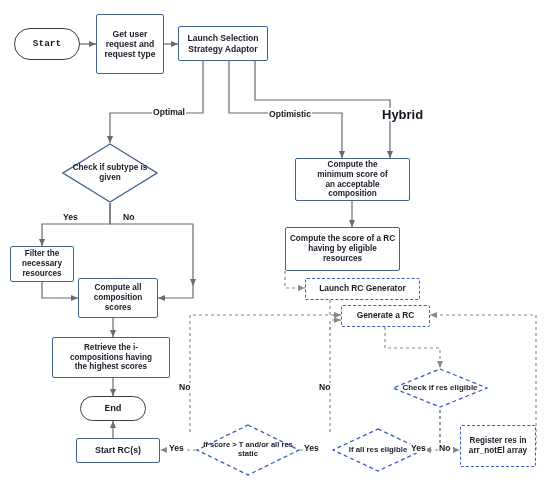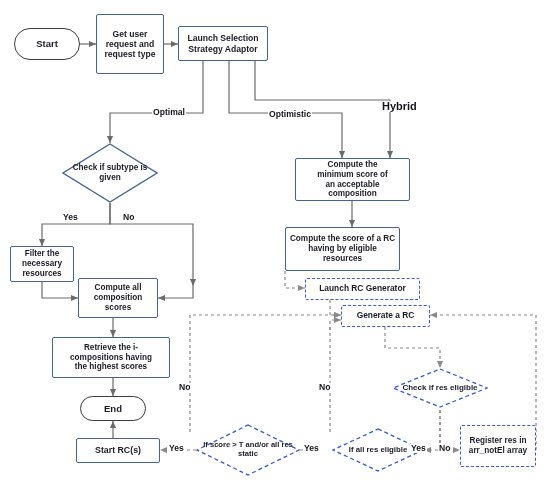--- a/index.html
+++ b/index.html
@@ -37,20 +37,21 @@
     line-height: 1.18;
     background: #ffffff;
   }
   .node-rect {
     border: 1.4px solid #45638f;
     border-radius: 2px;
   }
   .node-term {
     border: 1.4px solid #3c3c3c;
     border-radius: 40px;
+    font-family: Liberation Mono, monospace;
   }
   .node-dashed {
     border: 1.4px dashed #3a5bc7;
     border-radius: 2px;
   }
   .diamond-wrap {
     position: absolute;
     display: flex;
     align-items: center;
     justify-content: center;
@@ -227,21 +228,21 @@
     <svg class="diamond-shape" viewBox="0 0 92 44" preserveAspectRatio="none">
       <polygon points="46,1 91,22 46,43 1,22" fill="#ffffff" stroke="#3a5bc7" stroke-width="1.3" stroke-dasharray="4,3"></polygon>
     </svg>
     <div class="diamond-label" style="font-size:7.8px;">If all res eligible</div>
   </div>
 
   <div class="edge-label" style="left:152px; top:108px; font-size:8.6px;">Optimal</div>
 
   <div class="edge-label" style="left:268px; top:110px; font-size:8.6px;">Optimistic</div>
 
-  <div class="edge-label" style="left:381px; top:101px; font-size:11px;">Hybrid</div>
+  <div class="edge-label" style="left:381px; top:108px; font-size:13px;">Hybrid</div>
 
   <div class="edge-label" style="left:62px; top:213px; font-size:8.6px;">Yes</div>
 
   <div class="edge-label" style="left:122px; top:213px; font-size:8.6px;">No</div>
 
   <div class="edge-label" style="left:178px; top:383px; font-size:8.6px;">No</div>
 
   <div class="edge-label" style="left:318px; top:383px; font-size:8.6px;">No</div>
 
   <div class="edge-label" style="left:438px; top:444px; font-size:8.6px;">No</div>

